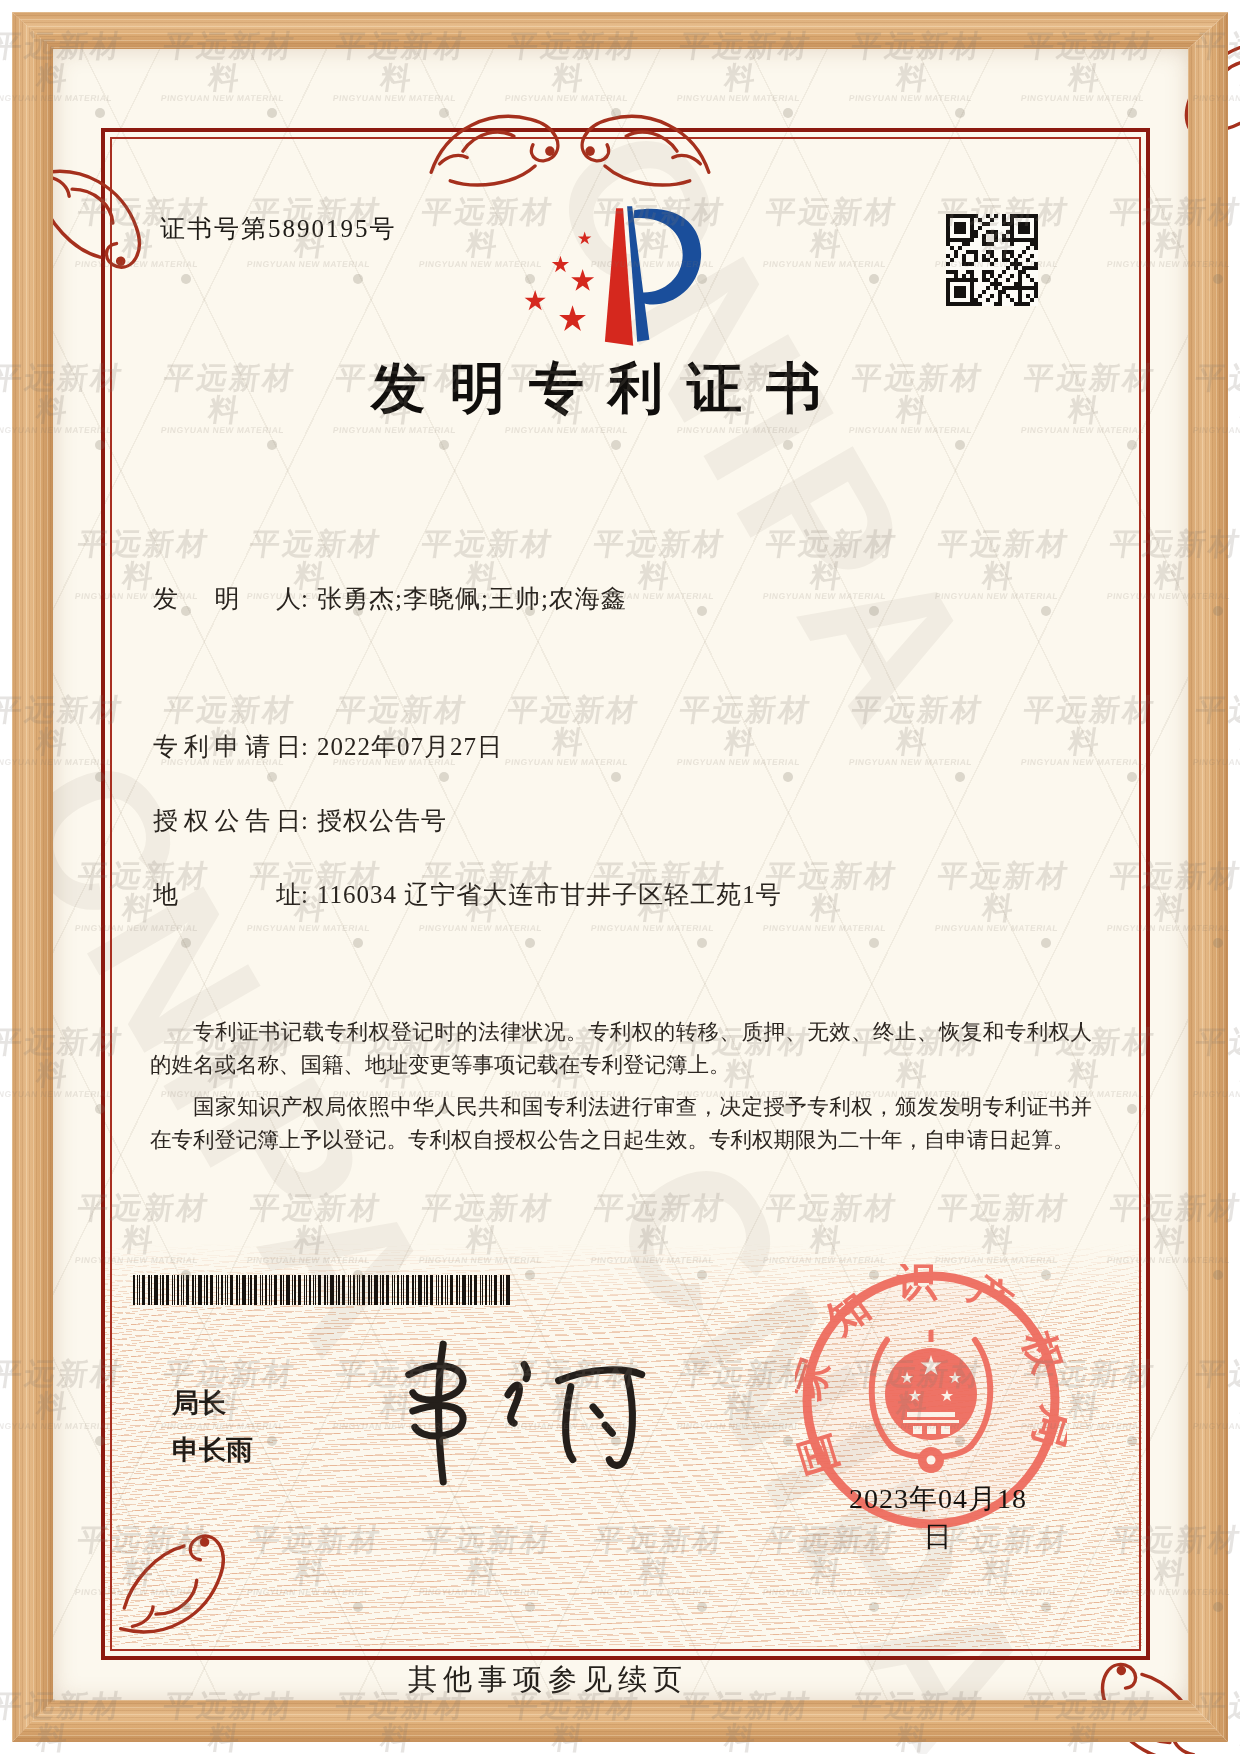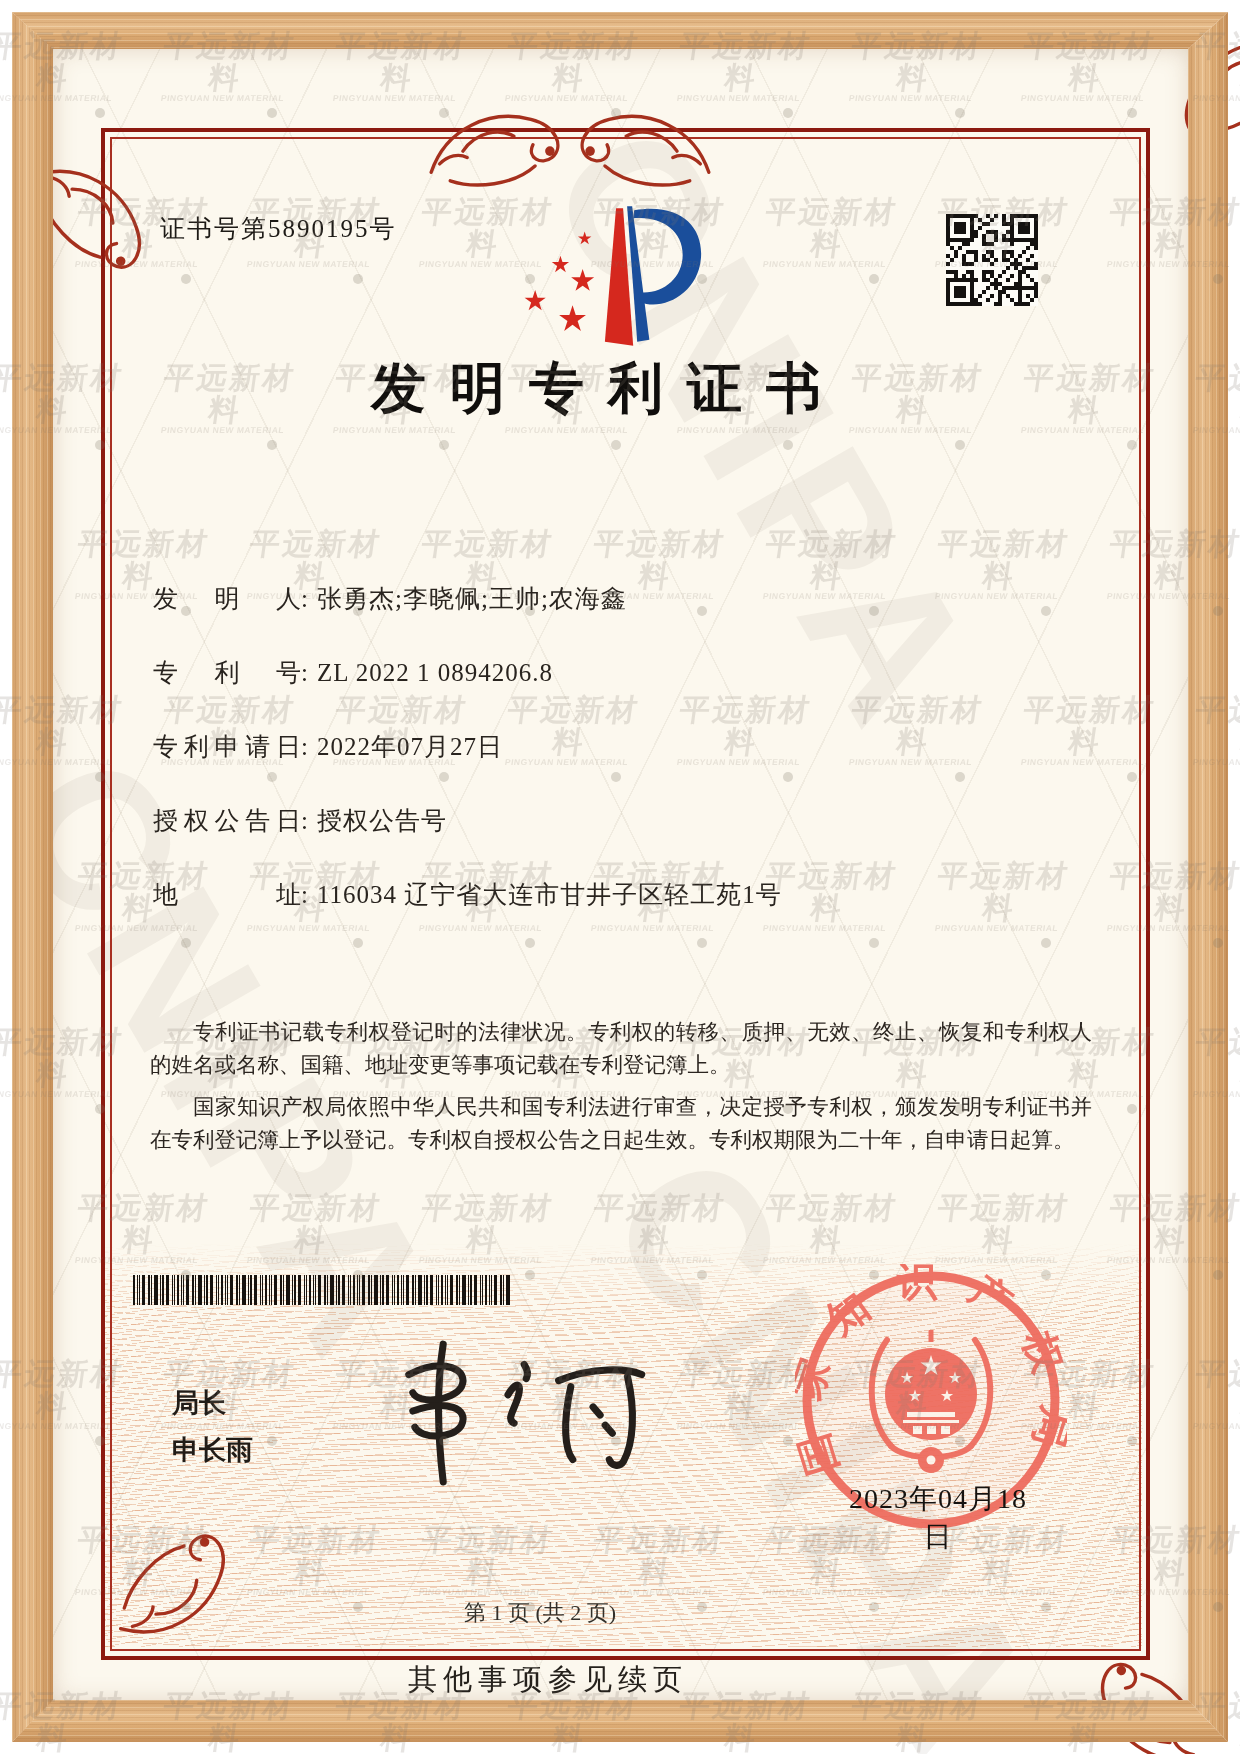--- a/index.html
+++ b/index.html
@@ -682,23 +682,20 @@
       <span class="on"></span>
       <span></span>
       <span></span>
     </div>
 
   <div class="abs" id="doc-title">发明专利证书</div>
 
   <div class="field-row" id="row-2">
     <span class="flabel">发明人</span><span class="fcolon">:</span><span class="fvalue">张勇杰;李晓佩;王帅;农海鑫</span>
   </div>
-  <div class="field-row" id="row-3">
-    <span class="flabel">专利号</span><span class="fcolon">:</span><span class="fvalue">ZL 2022 1 0894206.8</span>
-  </div>
   <div class="field-row" id="row-4">
     <span class="flabel">专利申请日</span><span class="fcolon">:</span><span class="fvalue">2022年07月27日</span>
   </div>
   <div class="field-row" id="row-5">
     <span class="flabel">授权公告日</span><span class="fcolon">:</span><span class="fvalue">授权公告号</span>
   </div>
   <div class="field-row" id="row-6">
     <span class="flabel">地址</span><span class="fcolon">:</span><span class="fvalue">116034 辽宁省大连市甘井子区轻工苑1号</span>
   </div>
 
@@ -853,21 +850,20 @@
         <rect x="118" y="162" width="9" height="8"></rect>
         <rect x="132" y="162" width="9" height="8"></rect>
         <rect x="146" y="162" width="9" height="8"></rect>
       </g>
       <circle cx="136" cy="196" r="13" fill="#ee6a5c"></circle>
       <circle cx="136" cy="196" r="4.5" fill="#fdf3ea"></circle>
     </g>
   </svg>
   <div class="abs" id="seal-date">2023年04月18日</div>
 
-  <div class="abs" id="page-num">第 1 页 (共 2 页)</div>
   <div class="abs" id="cont-note">其他事项参见续页</div>
 
   <div class="wood wood-h" id="wood-top"></div>
   <div class="wood wood-h" id="wood-bottom"></div>
   <div class="wood wood-v" id="wood-left"></div>
   <div class="wood wood-v" id="wood-right"></div>
 
   <div id="wm-layer">
       <div class="wm" style="left: -25px; top: 30px;">
         <div class="l1">平远新材料</div>

